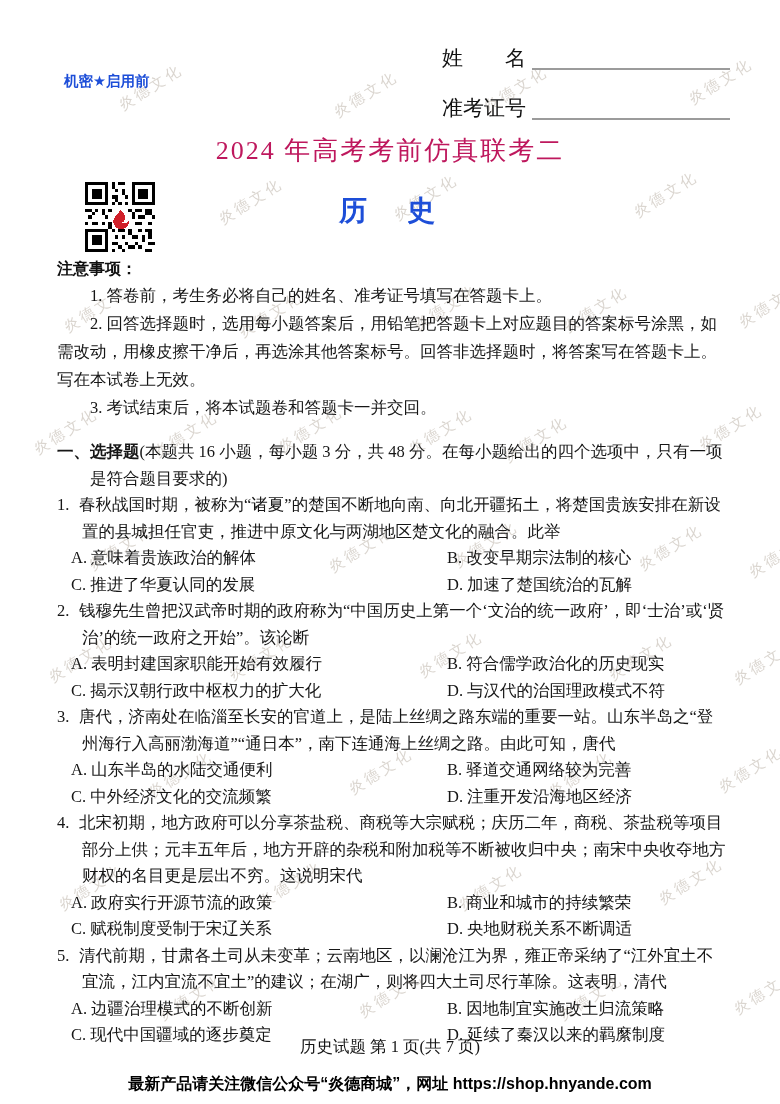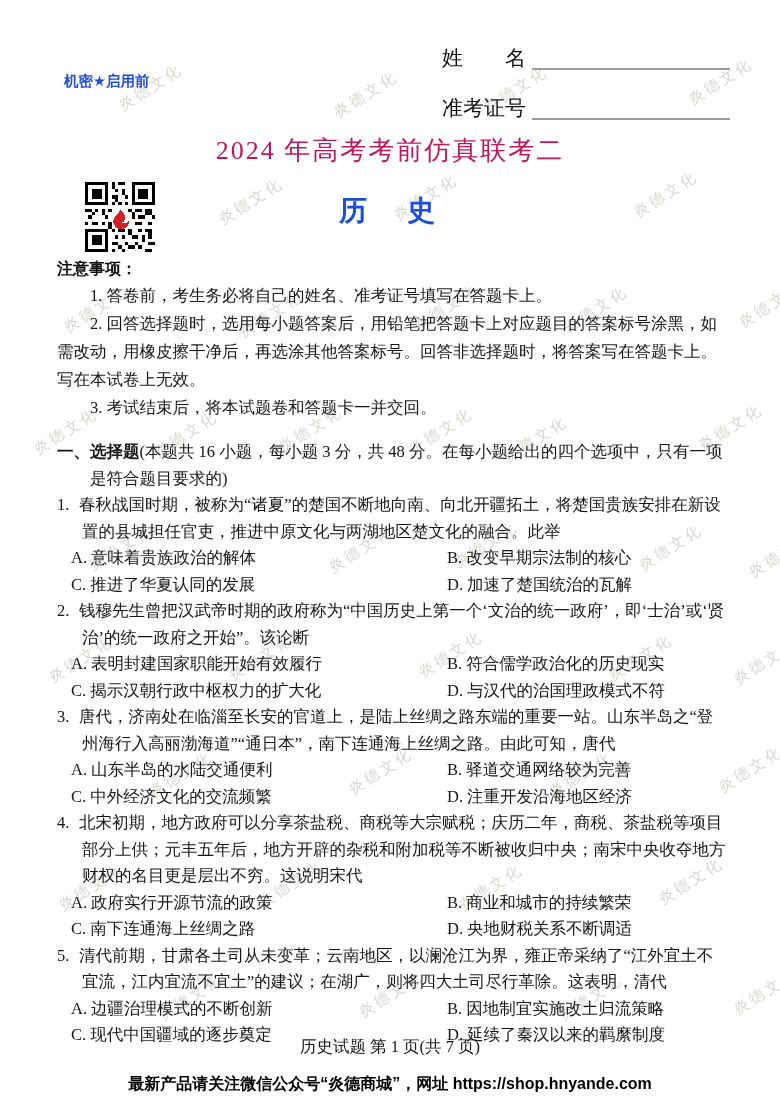--- a/index.html
+++ b/index.html
@@ -261,21 +261,21 @@
         </div>
       </div>
 
       <div class="question">
         <p class="stem"><span class="qnum">4.</span><span>北宋初期，地方政府可以分享茶盐税、商税等大宗赋税；庆历二年，商税、茶盐税等项目部分上供；元丰五年后，地方开辟的杂税和附加税等不断被收归中央；南宋中央收夺地方财权的名目更是层出不穷。这说明宋代</span></p>
         <div class="opt-row">
           <span class="opt-cell-a"><span class="opt-label">A.</span><span>政府实行开源节流的政策</span></span>
           <span class="opt-cell-b"><span class="opt-label">B.</span><span>商业和城市的持续繁荣</span></span>
         </div>
         <div class="opt-row">
-          <span class="opt-cell-a"><span class="opt-label">C.</span><span>南下连通海上丝绸之路</span></span>
+          <span class="opt-cell-a"><span class="opt-label">C.</span><span>赋税制度受制于宋辽关系</span></span>
           <span class="opt-cell-b"><span class="opt-label">D.</span><span>央地财税关系不断调适</span></span>
         </div>
       </div>
 
       <div class="question">
         <p class="stem"><span class="qnum">5.</span><span>清代前期，甘肃各土司从未变革；云南地区，以澜沧江为界，雍正帝采纳了“江外宜土不宜流，江内宜流不宜土”的建议；在湖广，则将四大土司尽行革除。这表明，清代</span></p>
         <div class="opt-row">
           <span class="opt-cell-a"><span class="opt-label">A.</span><span>边疆治理模式的不断创新</span></span>
           <span class="opt-cell-b"><span class="opt-label">B.</span><span>因地制宜实施改土归流策略</span></span>
         </div>

